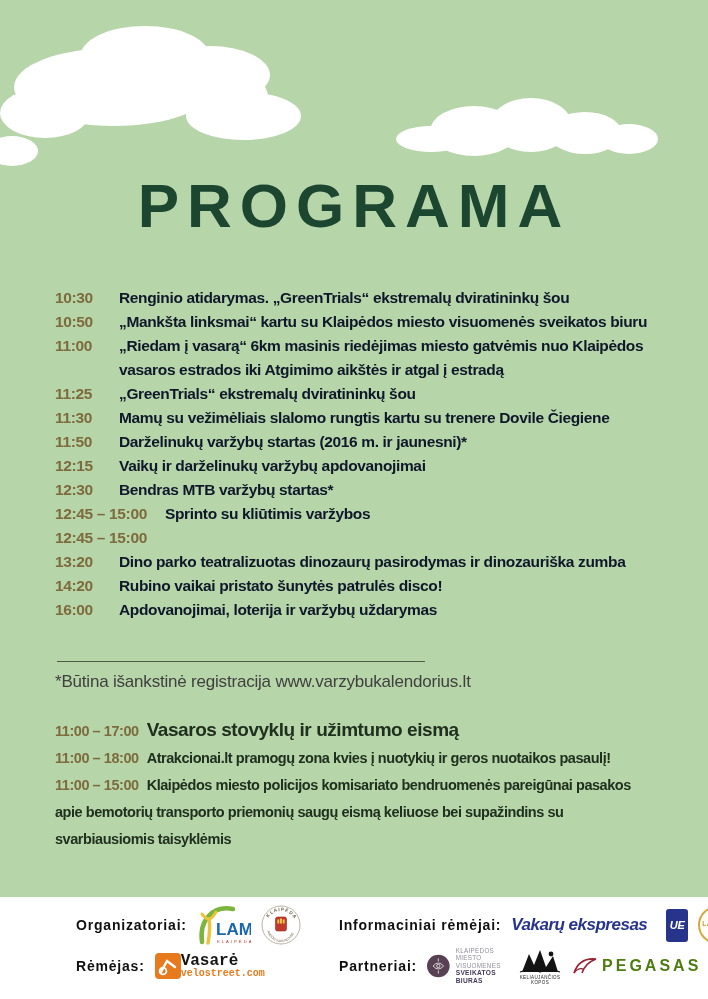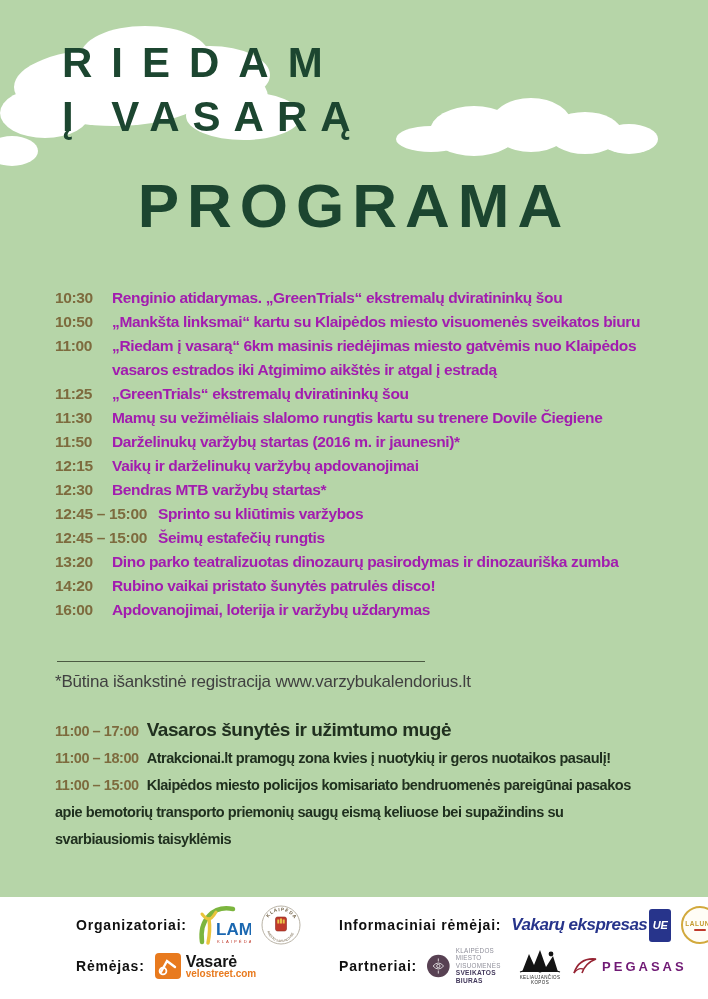--- a/index.html
+++ b/index.html
@@ -13,50 +13,50 @@
   
   .title{position:absolute; left:62px; top:36px; color:#1c4630; font-weight:700; z-index:2;}
   .title-line1{font-size:42px; letter-spacing:19px; line-height:54px; white-space:nowrap;}
   .title-line2{font-size:42px; letter-spacing:13px; line-height:54px; white-space:nowrap;}
   .programa{
     position:absolute; left:0; top:170px; width:100%; text-align:center; z-index:2;
     font-size:62px; font-weight:700; letter-spacing:8px; color:#1c4630;
   }
   
   .schedule{position:absolute; left:55px; top:286px; width:630px; z-index:2;}
-  .srow{display:flex; gap:11px; font-weight:700; font-size:15.5px; line-height:24px; letter-spacing:-0.35px;}
+  .srow{display:flex; gap:18px; font-weight:700; font-size:15.5px; line-height:24px; letter-spacing:-0.35px;}
   .srow .time{color:#7d6b3e; min-width:46px; white-space:nowrap; flex-shrink:0;}
-  .srow .desc{color:#a21caf;}
+  .srow .desc{color:#0f172a;}
   
   .divider{position:absolute; left:57px; top:661px; width:368px; border-top:1.5px solid #4b5a42; z-index:2;}
   .note{position:absolute; left:55px; top:672px; font-size:17px; font-weight:400;
         letter-spacing:-0.2px; color:#404040; z-index:2;}
   
   .afternoon{position:absolute; left:55px; top:716px; width:650px; z-index:2;}
   .arow{font-weight:700; font-size:14.5px; line-height:27px; letter-spacing:-0.45px; color:#20301f;}
   .arow .time{color:#7d6b3e; margin-right:8px; white-space:nowrap;}
   .arow.big .desc{font-size:19px;}
   .arow.wrap3{max-width:588px;}
   
   .footer{position:absolute; left:0; top:897px; width:708px; height:102px; background:#ffffff; z-index:3;}
   .f-col{position:absolute; top:0; height:100%;}
   .f-col.left{left:40px;}
   .f-col.right{left:303px;}
   .f-row{position:absolute; display:flex; align-items:center;margin-left:36px;}
   .f-row.r1{top:6px; height:44px; gap:10px;}
   .f-row.r2{top:44px; height:50px; gap:10px;}
   .f-label{font-weight:700; font-size:14px; letter-spacing:0.8px; color:#101010; white-space:nowrap;}
   
-  .vasare{display:flex; align-items:center; gap:5px;}
+  .vasare{display:flex; align-items:center; font-family:Liberation Mono, monospace;}
   .vas-icon{width:26px; height:26px; background:#e87a1e; border-radius:4px;
             display:flex; align-items:center; justify-content:center;}
   .vas-name{font-size:16px; font-weight:700; color:#151515; line-height:15px;}
   .vas-site{font-size:10px; font-weight:700; color:#e87a1e; line-height:9px;}
   
-  .ve{display:flex; align-items:center; gap:2px;}
+  .ve{display:flex; align-items:center; gap:19px;}
   .ve-name{font-style:italic; font-weight:700; font-size:17px; color:#27348b;
            letter-spacing:-0.5px; white-space:nowrap;}
   .ve-badge{display:inline-flex; width:22px; height:33px; background:#27348b; color:#fff;
             font-size:11px; font-weight:700; font-style:italic; border-radius:3px;
             align-items:center; justify-content:center;}
   
   .laluna{width:38px; height:38px; border:2px solid #d2a93c; border-radius:50%;
           background:#fffdf6; display:flex; flex-direction:column; align-items:center;
           justify-content:center; gap:2px; box-sizing:border-box;}
   .laluna-name{font-size:6.5px; font-weight:700; color:#c49a2e; letter-spacing:0.6px;}
@@ -64,21 +64,21 @@
   
   .svb{display:flex; align-items:center; gap:6px;}
   .svb-lines{display:flex; flex-direction:column; justify-content:center;}
   .svb-l1{font-size:6.3px; line-height:7.5px; color:#8f8f9a; letter-spacing:0.3px;}
   .svb-l3{font-size:6.6px; line-height:8px; font-weight:700; color:#43395c; letter-spacing:0.3px;}
   
   .kopos{display:flex; flex-direction:column; align-items:center;}
   .kopos-l{font-size:4.5px; line-height:5px; color:#222; letter-spacing:0.4px;}
   
   .pegasas{display:flex; align-items:center; gap:4px;}
-  .peg-name{font-size:13px; font-weight:700; color:#701a75; letter-spacing:3px;}
+  .peg-name{font-size:16px; font-weight:700; color:#4d7c0f; letter-spacing:3px;}
 </style>
 </head>
 <body>
 
 <div class="poster">
 
   <div>
     <div class="cl" style="left:14px;top:48px;width:200px;height:78px;"></div>
     <div class="cl" style="left:80px;top:26px;width:130px;height:62px;"></div>
     <div class="cl" style="left:0px;top:88px;width:90px;height:50px;"></div>
@@ -86,24 +86,20 @@
     <div class="cl" style="left:196px;top:72px;width:72px;height:50px;"></div>
     <div class="cl" style="left:186px;top:92px;width:115px;height:48px;"></div>
     <div class="cl" style="left:-14px;top:136px;width:52px;height:30px;"></div>
     <div class="cl" style="left:396px;top:126px;width:70px;height:26px;"></div>
     <div class="cl" style="left:430px;top:106px;width:88px;height:50px;"></div>
     <div class="cl" style="left:490px;top:98px;width:82px;height:54px;"></div>
     <div class="cl" style="left:548px;top:112px;width:74px;height:42px;"></div>
     <div class="cl" style="left:600px;top:124px;width:58px;height:30px;"></div>
   </div>
 
-  <div class="title">
-    <div class="title-line1">RIEDAM</div>
-    <div class="title-line2">Į VASARĄ</div>
-  </div>
 
   <div class="programa">PROGRAMA</div>
 
   <div class="schedule">
 
       <div class="srow">
         <span class="time">10:30</span>
         <span class="desc">Renginio atidarymas. „GreenTrials“ ekstremalų dviratininkų šou</span>
       </div>
 
@@ -143,21 +139,20 @@
         <span class="desc">Bendras MTB varžybų startas*</span>
       </div>
 
       <div class="srow">
         <span class="time">12:45 – 15:00</span>
         <span class="desc">Sprinto su kliūtimis varžybos</span>
       </div>
 
       <div class="srow">
         <span class="time">12:45 – 15:00</span>
-        <span class="desc">Šeimų estafečių rungtis</span>
       </div>
 
       <div class="srow">
         <span class="time">13:20</span>
         <span class="desc">Dino parko teatralizuotas dinozaurų pasirodymas ir dinozauriška zumba</span>
       </div>
 
       <div class="srow">
         <span class="time">14:20</span>
         <span class="desc">Rubino vaikai pristato šunytės patrulės disco!</span>
@@ -168,21 +163,21 @@
         <span class="desc">Apdovanojimai, loterija ir varžybų uždarymas</span>
       </div>
     </div>
 
   <div class="divider"></div>
   <div class="note">*Būtina išankstinė registracija www.varzybukalendorius.lt</div>
 
   <div class="afternoon">
 
       <div class="arow big">
-        <span class="time">11:00 – 17:00</span><span class="desc">Vasaros šunytės ir užimtumo mugė</span>
+        <span class="time">11:00 – 17:00</span><span class="desc">Vasaros stovyklų ir užimtumo eismą</span>
       </div>
 
       <div class="arow">
         <span class="time">11:00 – 18:00</span><span class="desc">Atrakcionai.lt pramogų zona kvies į nuotykių ir geros nuotaikos pasaulį!</span>
       </div>
 
       <div class="arow wrap3">
         <span class="time">11:00 – 15:00</span><span class="desc">Klaipėdos miesto policijos komisariato bendruomenės pareigūnai pasakos apie bemotorių transporto priemonių saugų eismą keliuose bei supažindins su svarbiausiomis taisyklėmis</span>
       </div>
     </div>

